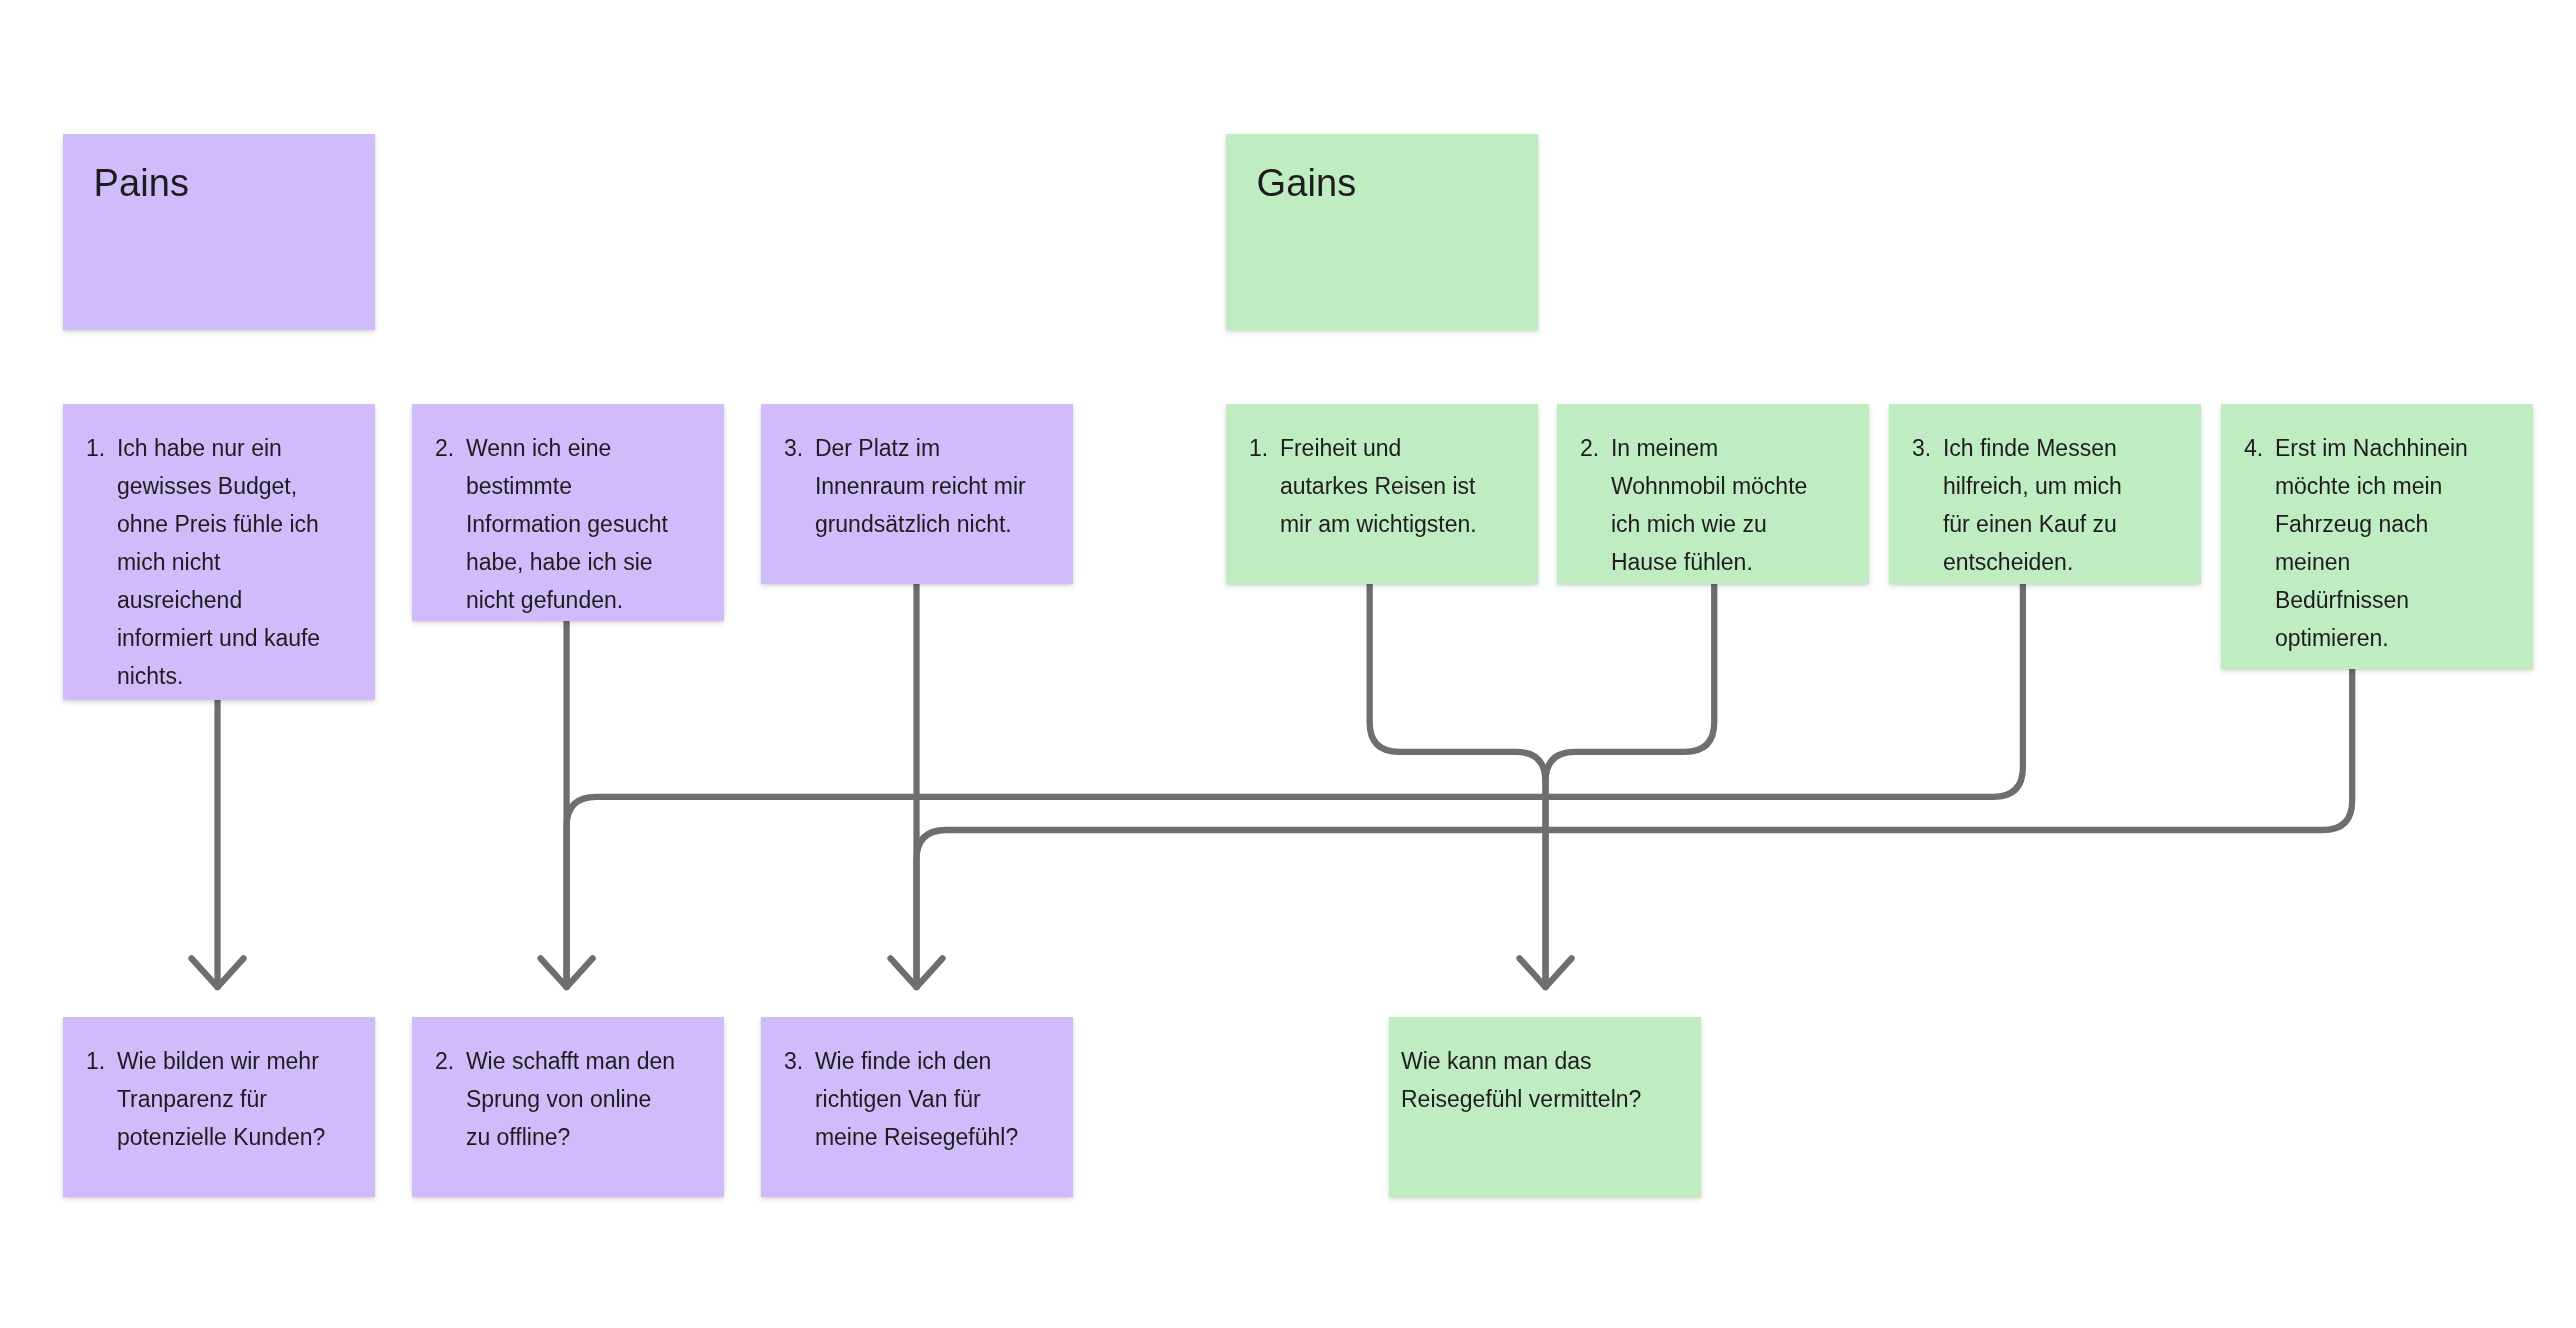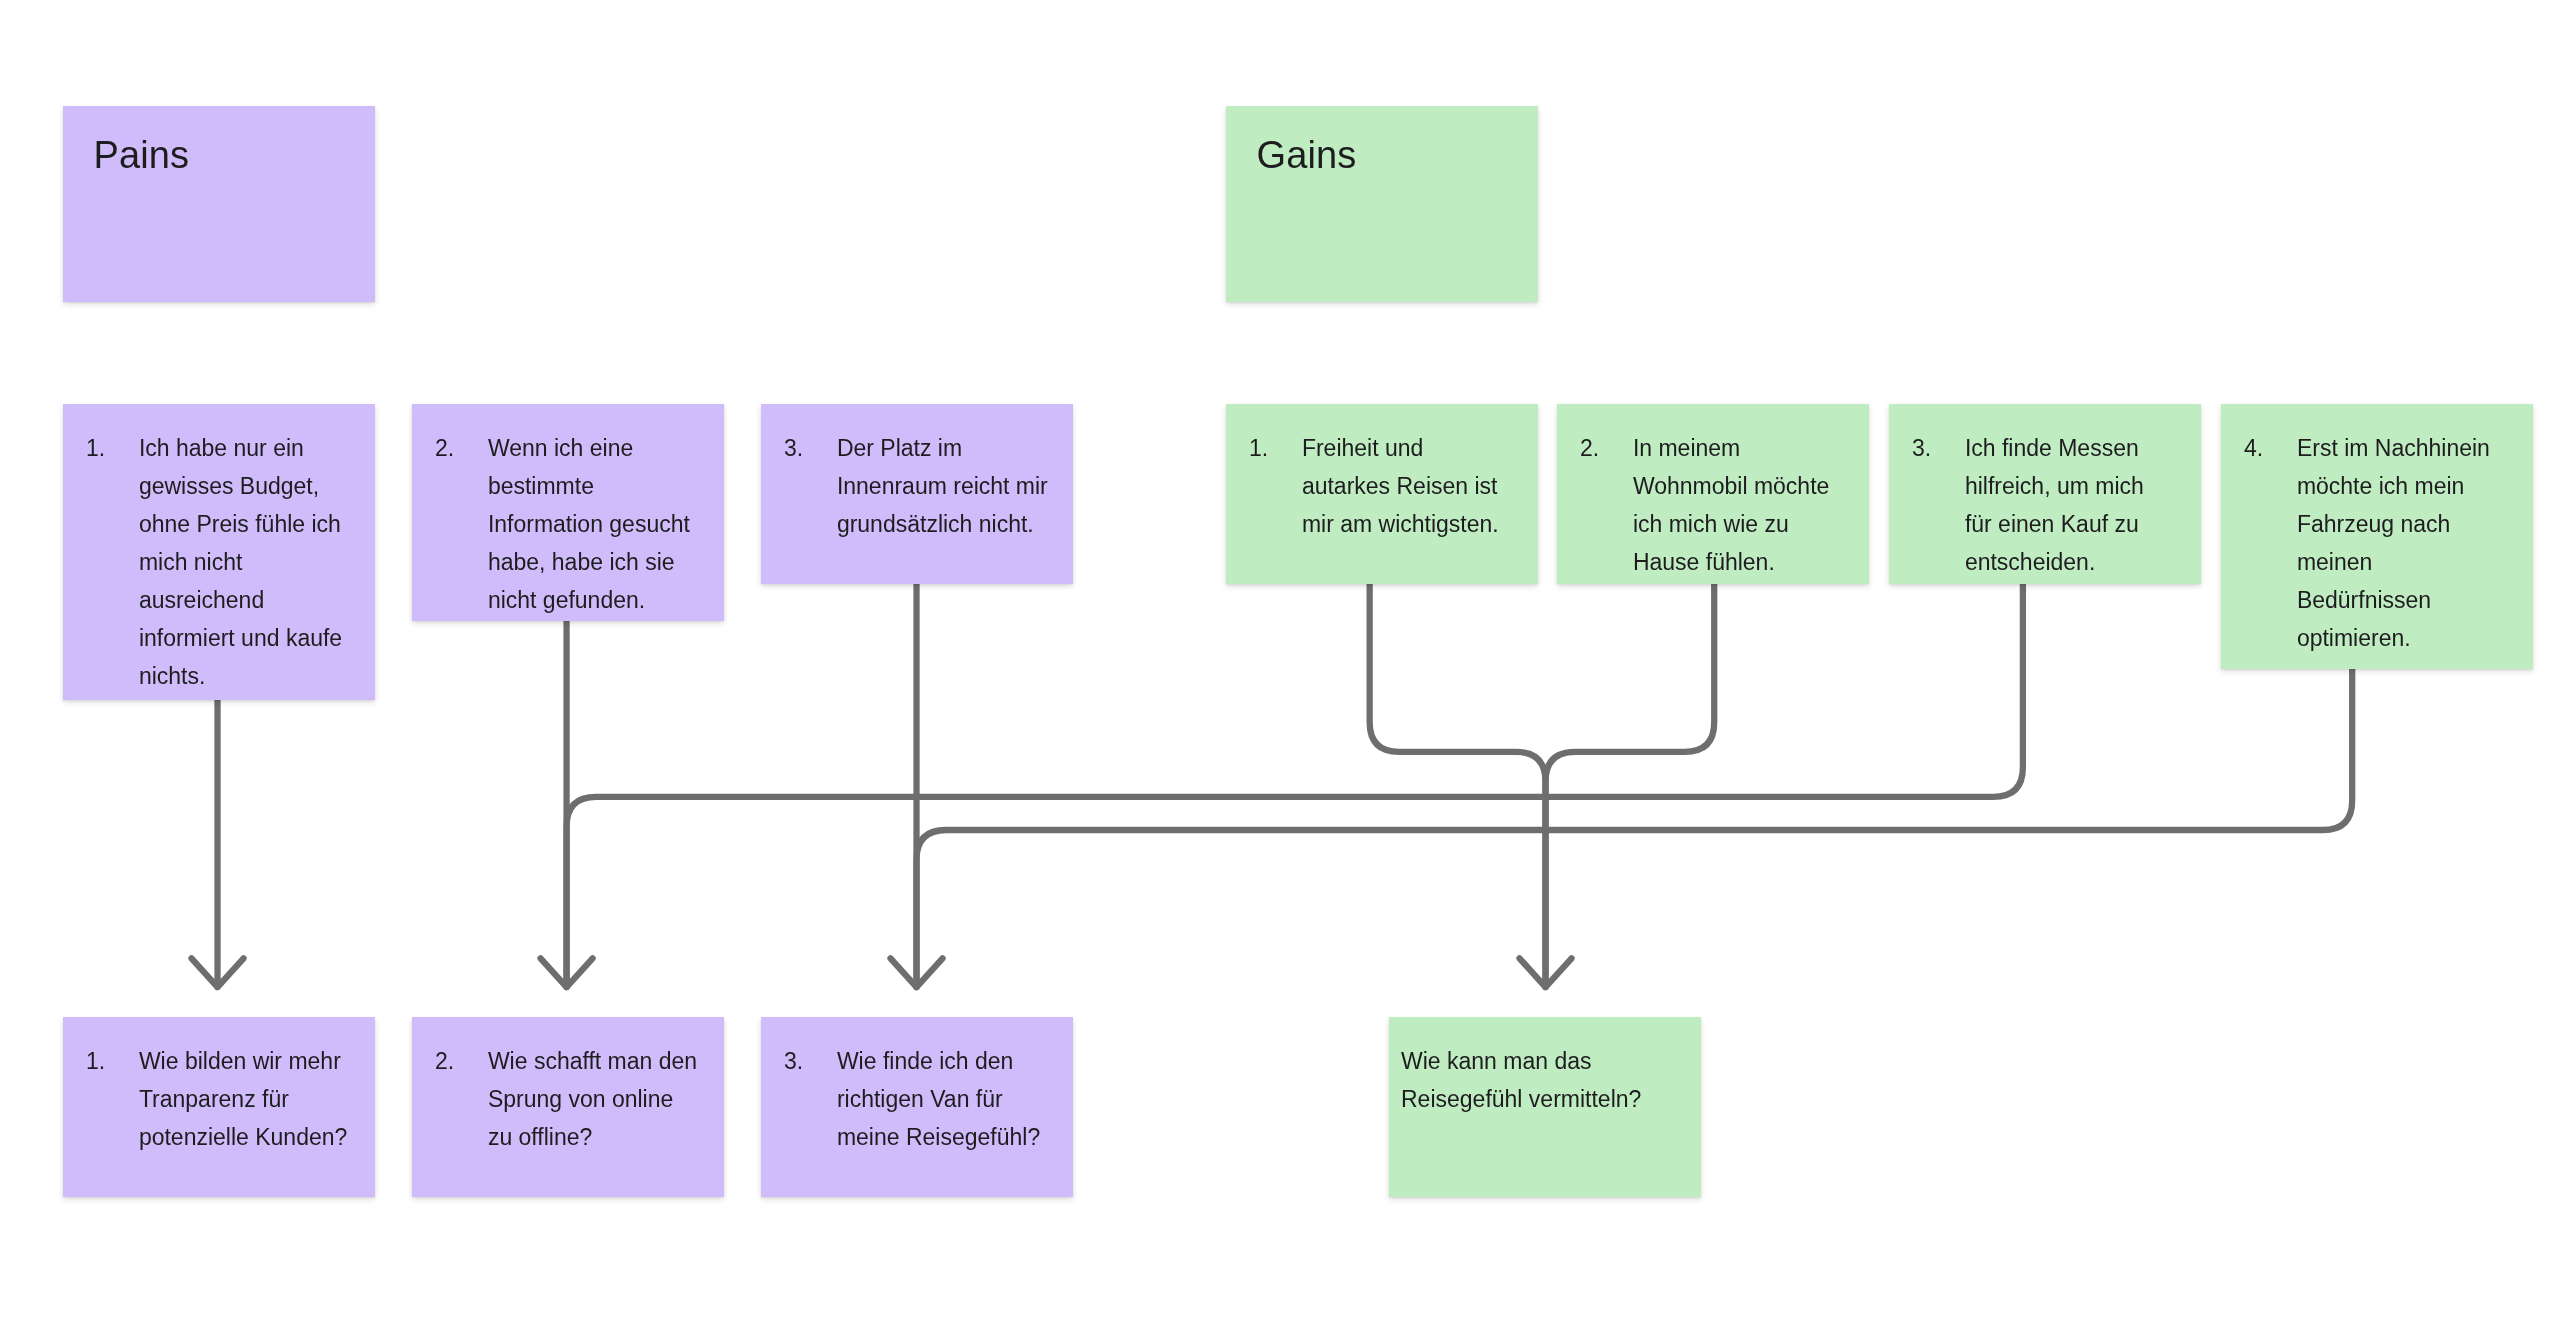--- a/index.html
+++ b/index.html
@@ -31,20 +31,21 @@
     position: absolute;
     box-sizing: border-box;
     z-index: 2;
     box-shadow: 0 2.7px 6.3px rgba(0,0,0,0.13), 0 0.9px 1.8px rgba(0,0,0,0.08);
   }
   .card.pain   { background: #d0bcfa; }
   .card.gain   { background: #c0ecc2; }
 
   .header-card {
     padding: 27px 30.5px 0 30.5px;
+    margin-top: 28px;
   }
   .header-title {
     font-size: 38px;
     line-height: 1.2;
     color: #1d1c1f;
     font-weight: 400;
     letter-spacing: 0.1px;
   }
 
   .note-card {
@@ -61,21 +62,20 @@
     color: #1d1c1f;
     flex: 0 0 auto;
     white-space: nowrap;
   }
   .note-text {
     font-size: 23px;
     line-height: 38px;
     color: #1d1c1f;
     flex: 1 1 auto;
     white-space: pre-line;
-    margin-left: 22px;
   }
   .note-text.no-num {
     margin-left: 0;
   }
 </style>
 </head>
 <body>
 
 <div id="canvas">
 

